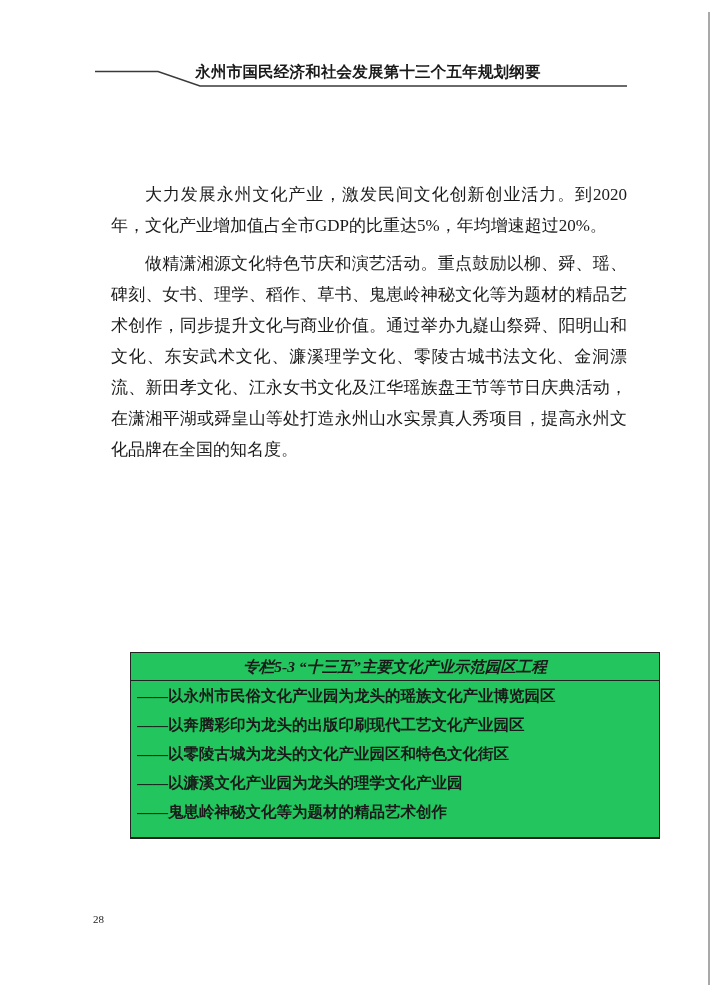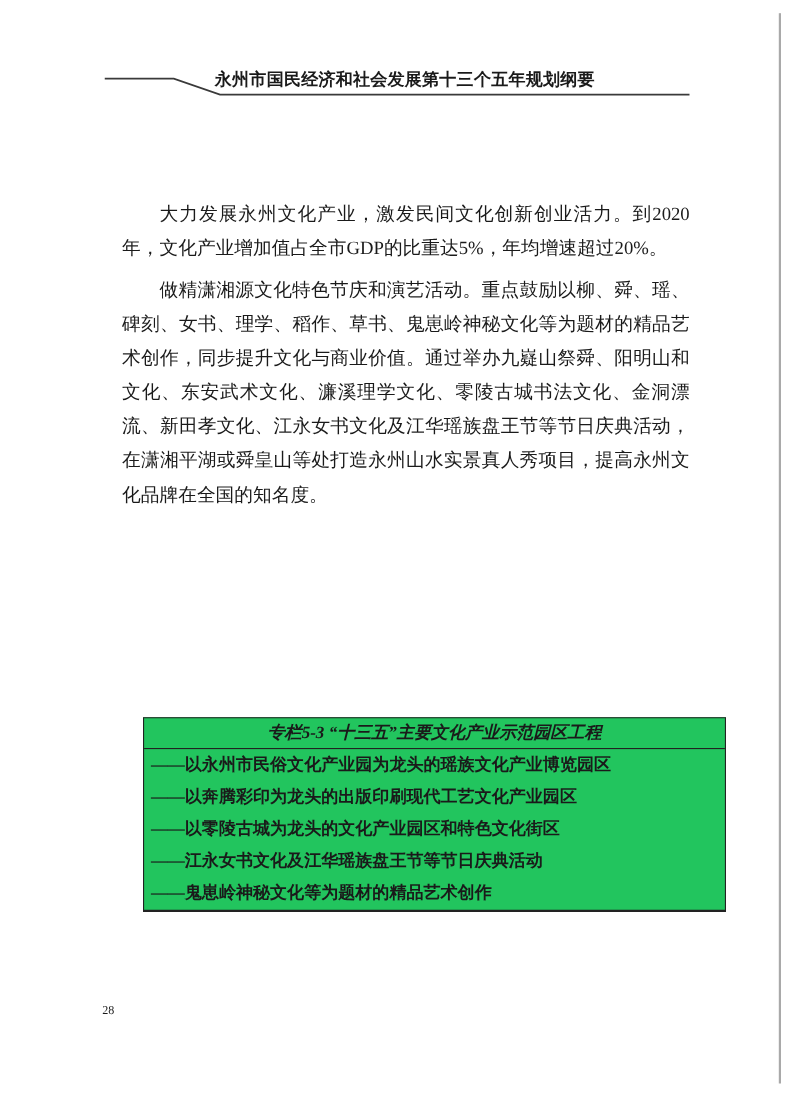--- a/index.html
+++ b/index.html
@@ -88,21 +88,21 @@
     line-height: 27px;
     text-align: center;
     font-weight: bold;
     font-style: italic;
     font-size: 15.5px;
     border-bottom: 1.5px solid #222222;
     white-space: nowrap;
     overflow: hidden;
   }
   .feature-box-items {
-    padding: 0 4px 1px 6px;
+    padding: 0 4px 11px 6px;
   }
   .feature-box-item {
     height: 29px;
     line-height: 29px;
     font-weight: bold;
     font-size: 15.5px;
     white-space: nowrap;
     overflow: hidden;
   }
   .page-number {
@@ -128,21 +128,21 @@
     <p>大力发展永州文化产业，激发民间文化创新创业活力。到2020年，文化产业增加值占全市GDP的比重达5%，年均增速超过20%。</p>
     <p>做精潇湘源文化特色节庆和演艺活动。重点鼓励以柳、舜、瑶、碑刻、女书、理学、稻作、草书、鬼崽岭神秘文化等为题材的精品艺术创作，同步提升文化与商业价值。通过举办九嶷山祭舜、阳明山和文化、东安武术文化、濂溪理学文化、零陵古城书法文化、金洞漂流、新田孝文化、江永女书文化及江华瑶族盘王节等节日庆典活动，在潇湘平湖或舜皇山等处打造永州山水实景真人秀项目，提高永州文化品牌在全国的知名度。</p>
   </div>
 
   <div class="feature-box">
     <div class="feature-box-title">专栏5-3 “十三五”主要文化产业示范园区工程</div>
     <div class="feature-box-items">
       <div class="feature-box-item">——以永州市民俗文化产业园为龙头的瑶族文化产业博览园区</div>
       <div class="feature-box-item">——以奔腾彩印为龙头的出版印刷现代工艺文化产业园区</div>
       <div class="feature-box-item">——以零陵古城为龙头的文化产业园区和特色文化街区</div>
-      <div class="feature-box-item">——江永女书文化及江华瑶族盘王节等节日庆典活动</div>
+      <div class="feature-box-item">——以濂溪文化产业园为龙头的理学文化产业园</div>
       <div class="feature-box-item">——鬼崽岭神秘文化等为题材的精品艺术创作</div>
     </div>
   </div>
 
   <div class="page-number">28</div>
 
   <div class="scan-edge"></div>
 
 </div>
 

